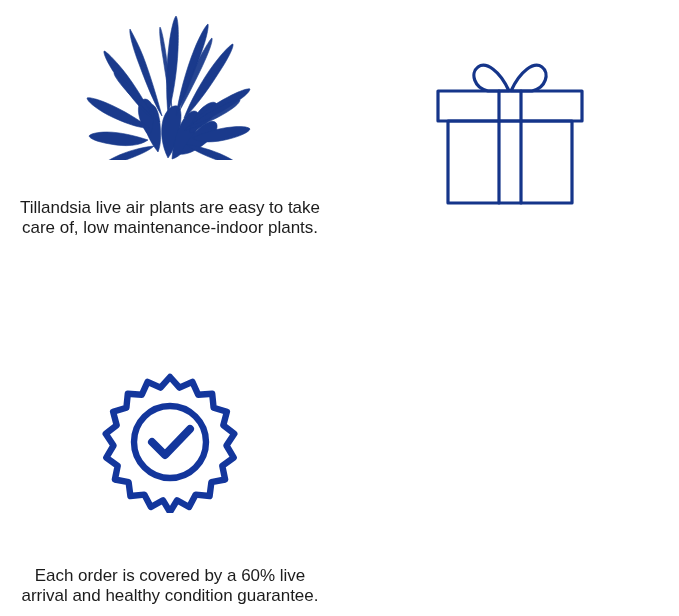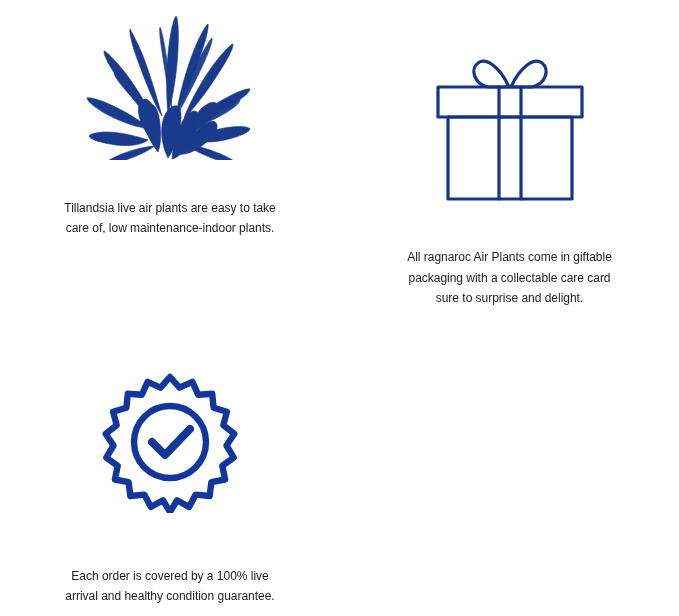--- a/index.html
+++ b/index.html
@@ -30,21 +30,21 @@
     background: #ffffff;
   }
   .icon-wrap {
     display: flex;
     align-items: flex-end;
     justify-content: center;
   }
   .caption {
     text-align: center;
     color: #1c1c1c;
-    font-size: 12px;
+    font-size: 17px;
     line-height: 20.2px;
     letter-spacing: -0.02px;
     font-family: "Liberation Sans", sans-serif;
     white-space: pre-line;
     margin: 0;
   }
 
   
   .cell-plant .icon-wrap { height: 160px; width: 340px; }
   .cell-plant .caption {
@@ -133,33 +133,30 @@
           <rect x="18" y="66" width="124" height="82"></rect>
 
           <path d="M69 36 L69 66"></path>
           <path d="M91 36 L91 66"></path>
 
           <path d="M69 66 L69 148"></path>
           <path d="M91 66 L91 148"></path>
         </g>
       </svg>
     </div>
-    <p class="caption">All ragnaroc Air Plants come in giftable
-packaging with a collectable care card
-sure to surprise and delight.</p>
   </div>
 
   <div class="feature-cell cell-badge">
     <div class="icon-wrap">
       <svg width="140" height="142" viewBox="0 0 140 142" aria-hidden="true">
 
         <polygon points="70,6 79.5,16.7 92.4,10.9 98.2,23.8 112.2,22.7 113.6,36.7 126.9,40.7 123.3,54.2 134.3,62.8 126.5,74.5 133.7,86.6 122.3,94.8 125.1,108.5 111.4,111.1 109.6,125 95.7,123.6 89.1,136 77,129.3 70,141 63,129.3 50.9,136 44.3,123.6 30.4,125 28.6,111.1 14.9,108.5 17.7,94.8 6.3,86.6 13.5,74.5 5.7,62.8 16.7,54.2 13.1,40.7 26.4,36.7 27.8,22.7 41.8,23.8 47.6,10.9 60.5,16.7" fill="none" stroke="#13369c" stroke-width="6.4" stroke-linejoin="round"></polygon>
 
         <circle cx="70" cy="71" r="36" fill="none" stroke="#13369c" stroke-width="6.4"></circle>
 
         <path d="M52 71 L65 84 L90 58" fill="none" stroke="#13369c" stroke-width="8" stroke-linecap="round" stroke-linejoin="round"></path>
       </svg>
     </div>
-    <p class="caption">Each order is covered by a 100% live
+    <p class="caption">Each order is covered by a 60% live
 arrival and healthy condition guarantee.</p>
   </div>
 
 </div>
 
 </body></html>

